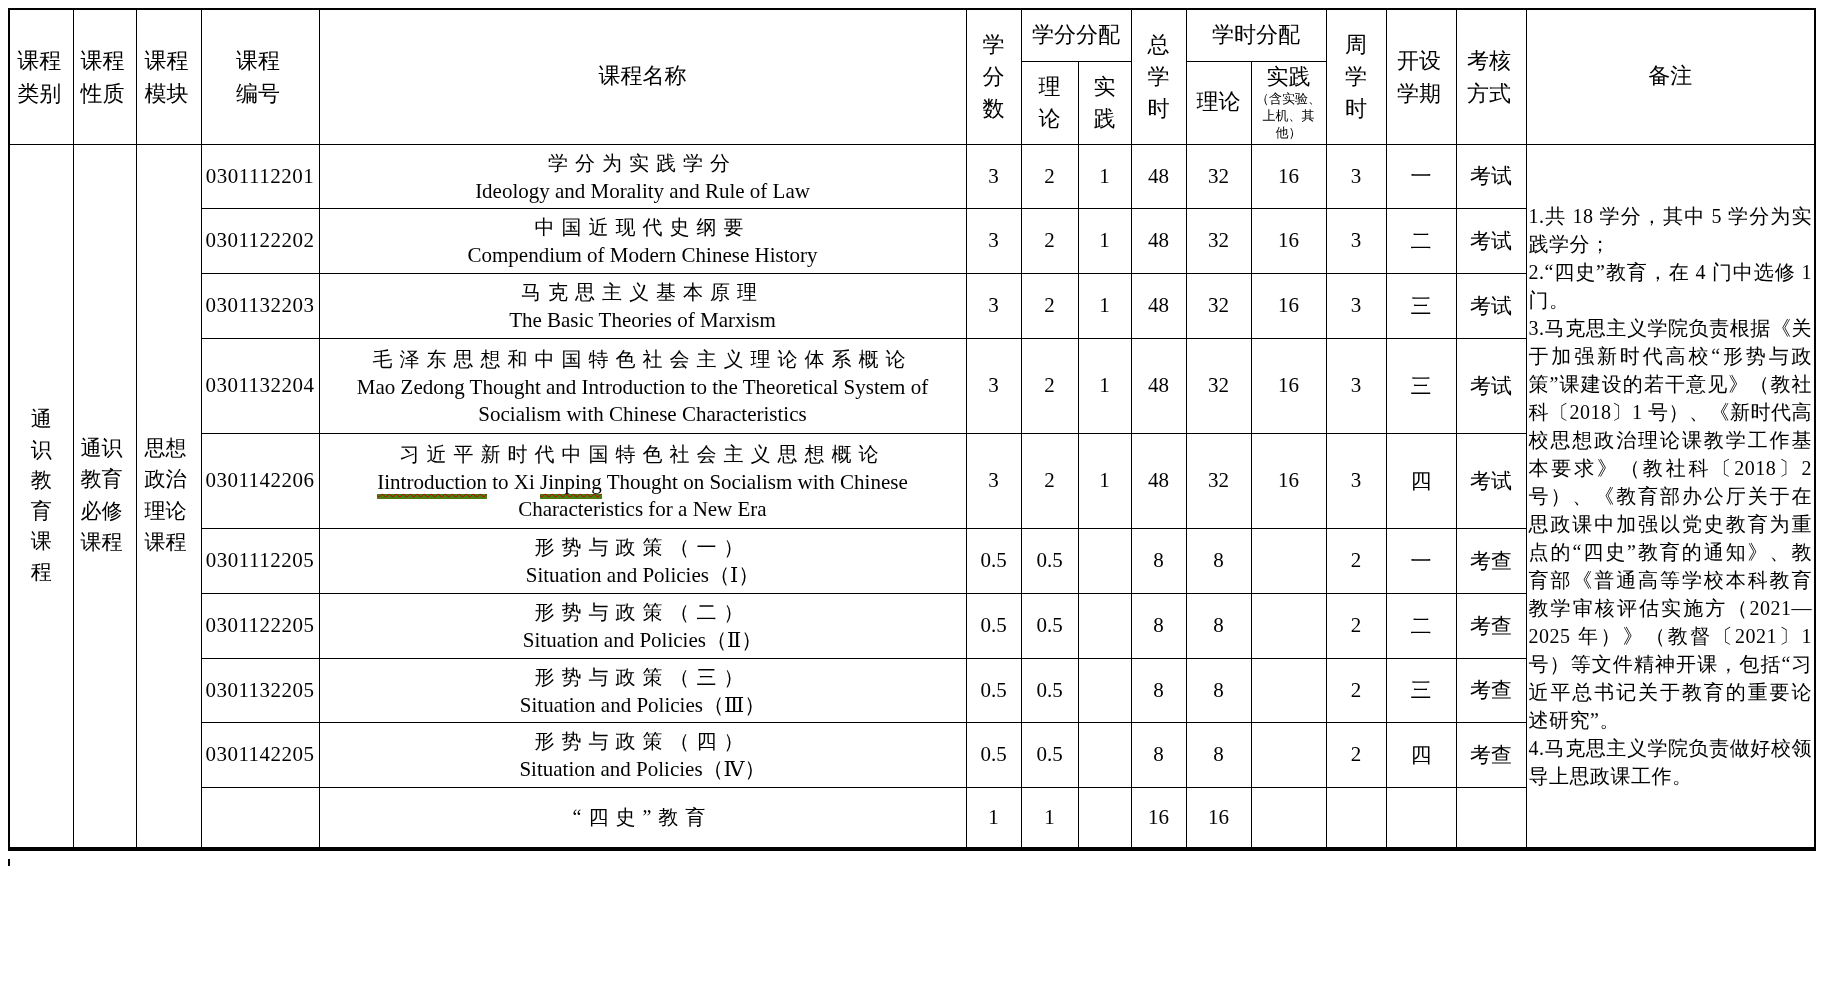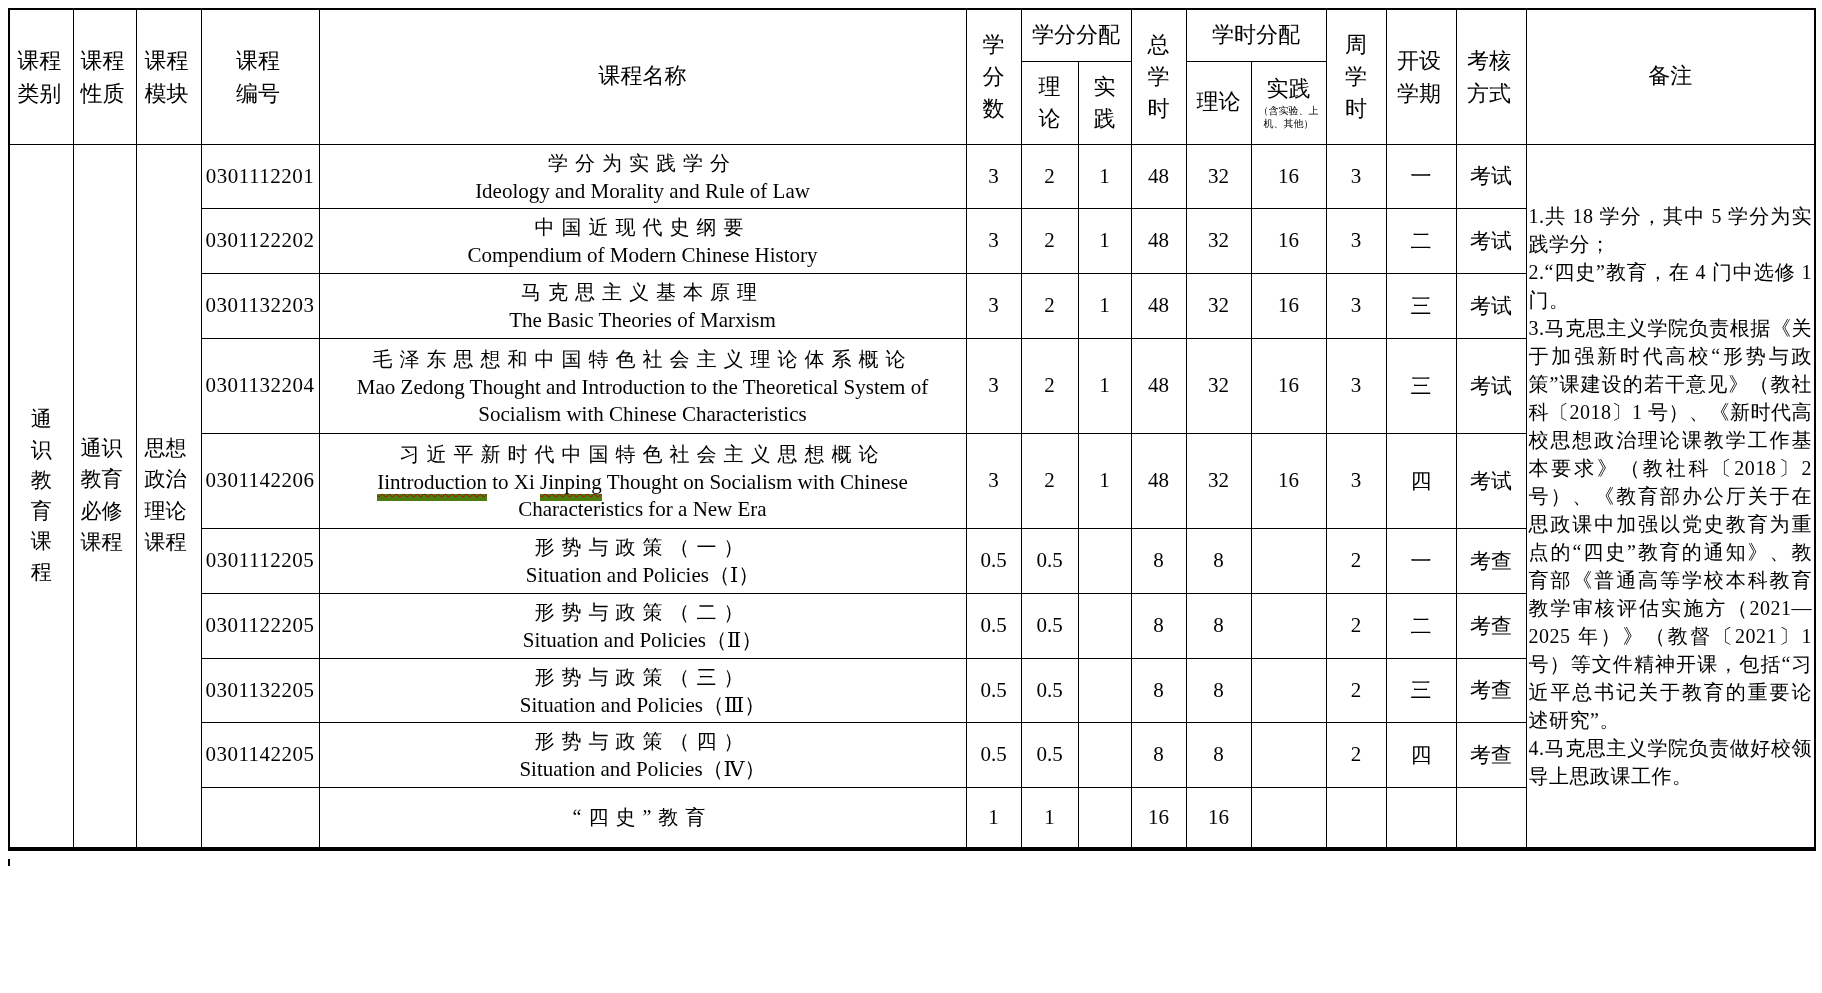--- a/index.html
+++ b/index.html
@@ -13,25 +13,25 @@
   th{font-family:"Liberation Sans","DejaVu Sans",sans-serif;
      font-weight:500;font-size:22px;line-height:1.3;}
   .v1{display:inline-block;width:25px;line-height:1.45;text-align:center;}
   .v2{display:inline-block;width:48px;line-height:1.5;text-align:left;}
   td.cat{font-size:21px;}
   td.code{font-size:21px;letter-spacing:0.5px;}
   td.num{font-size:21px;}
   td.namecell{padding:2px 8px;}
   .zh{font-size:20px;letter-spacing:7px;line-height:1.5;}
   .en{font-size:21px;line-height:1.25;}
-  .note{font-size:10px;line-height:1.3;font-weight:500;}
+  .note{font-size:13px;line-height:1.3;font-weight:500;}
   td.remarks{vertical-align:middle;}
   .remarks-box{font-size:20px;line-height:28px;padding:0 0;letter-spacing:0.5px;}
   .remark-line{text-align:justify;text-align-last:left;}
-  .misspell{border-bottom:7px solid #4d7c0f;
+  .misspell{border-bottom:5px solid #4d7c0f;
             text-decoration:underline wavy #c00000 1px;
             text-underline-offset:4px;}
   .continuation{position:absolute;left:0px;top:851px;width:2px;height:7px;background:#000;}
 </style>
 </head>
 <body>
 
 <div class="sheet">
   <table>
     <colgroup>

